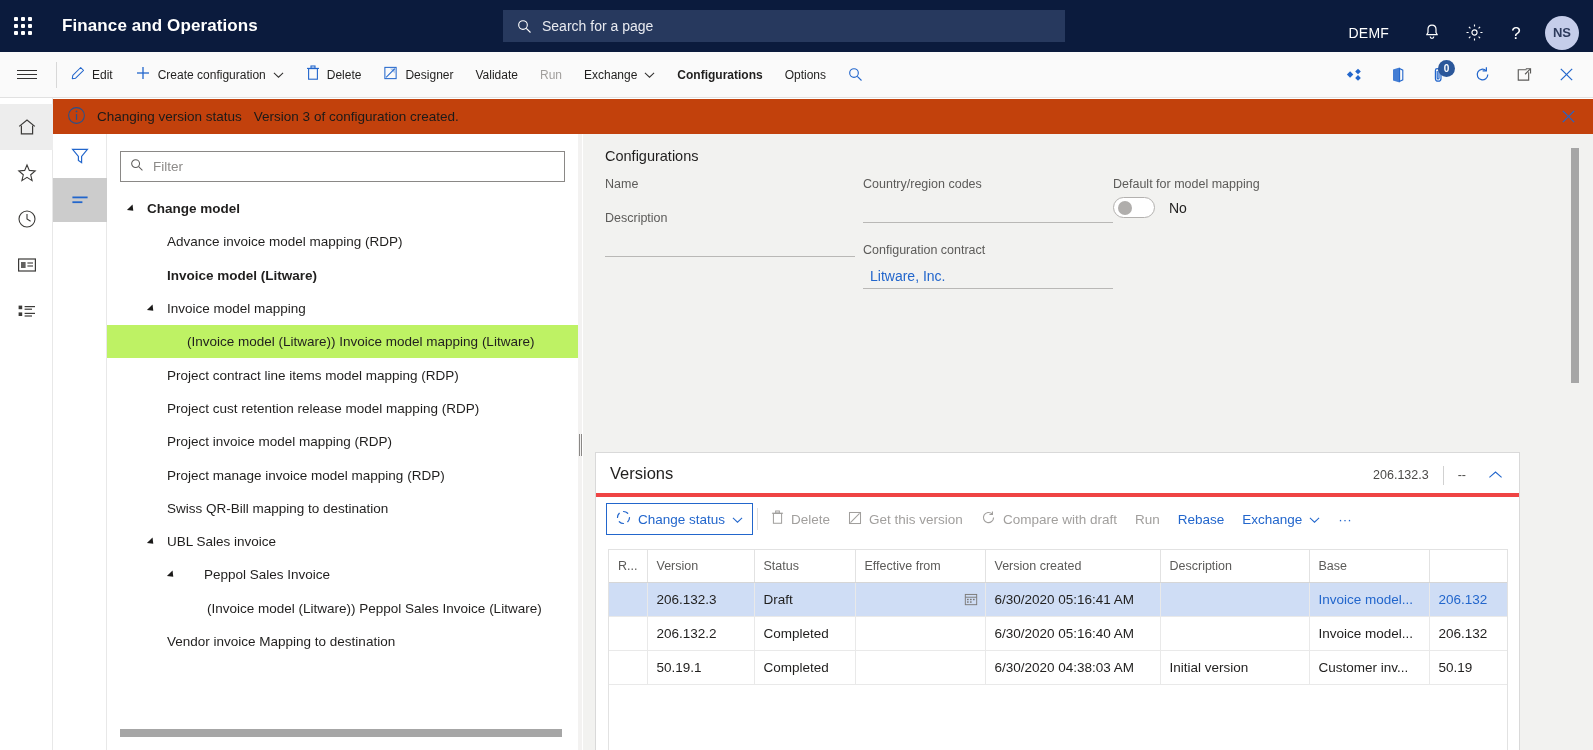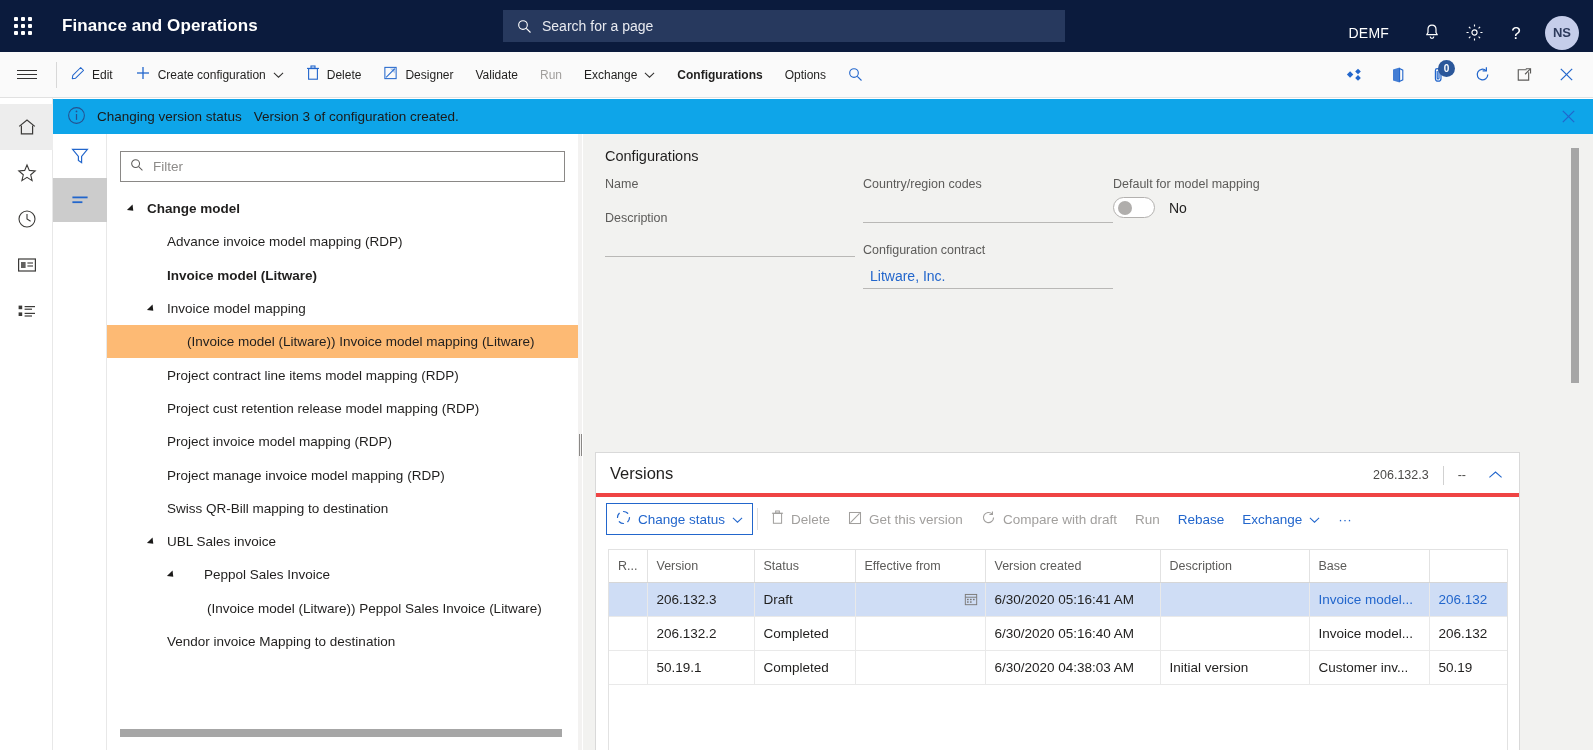--- a/index.html
+++ b/index.html
@@ -98,21 +98,21 @@
     position: absolute; top: 8px; right: 6px;
     background: #2b579a; color: #fff;
     border-radius: 50%; width: 17px; height: 17px;
     font-size: 10px; display: flex; align-items: center; justify-content: center;
     font-weight: bold;
   }
 
   
   .msgbar {
     position: absolute; top: 99px; left: 53px; width: 1540px; height: 35px;
-    background: #0ea5e9;
+    background: #c2410c;
     display: flex; align-items: center;
     padding-left: 14px;
   }
   .msgbar .mtxt { font-size: 13.5px; color: #1b1a19; margin-left: 11px; }
   .msgbar .mdetail { margin-left: 12px; }
   .msg-close {
     position: absolute; right: 16px; top: 9px; cursor: pointer;
   }
 
   
@@ -151,21 +151,21 @@
   }
   .filterbox .fph { color: #8d8b89; font-size: 13.5px; margin-left: 9px; }
   .tree {
     position: absolute; top: 58px; left: 0; width: 473px; height: 546px;
     overflow: hidden;
   }
   .tnode {
     height: 33.3px; display: flex; align-items: center;
     cursor: pointer; font-size: 13.5px; color: #201f1e; white-space: nowrap;
   }
-  .tnode.selected { background: #fdba74; }
+  .tnode.selected { background: #bef264; }
   .tnode.bold { font-weight: bold; }
   .tw { width: 22px; display: flex; align-items: center; justify-content: center; flex: 0 0 22px; }
   .caret {
     width: 0; height: 0;
     border-left: 5px solid #1b1a19;
     border-top: 4px solid transparent;
     border-bottom: 4px solid transparent;
     transform: rotate(45deg);
   }
   .hscroll-tree {

